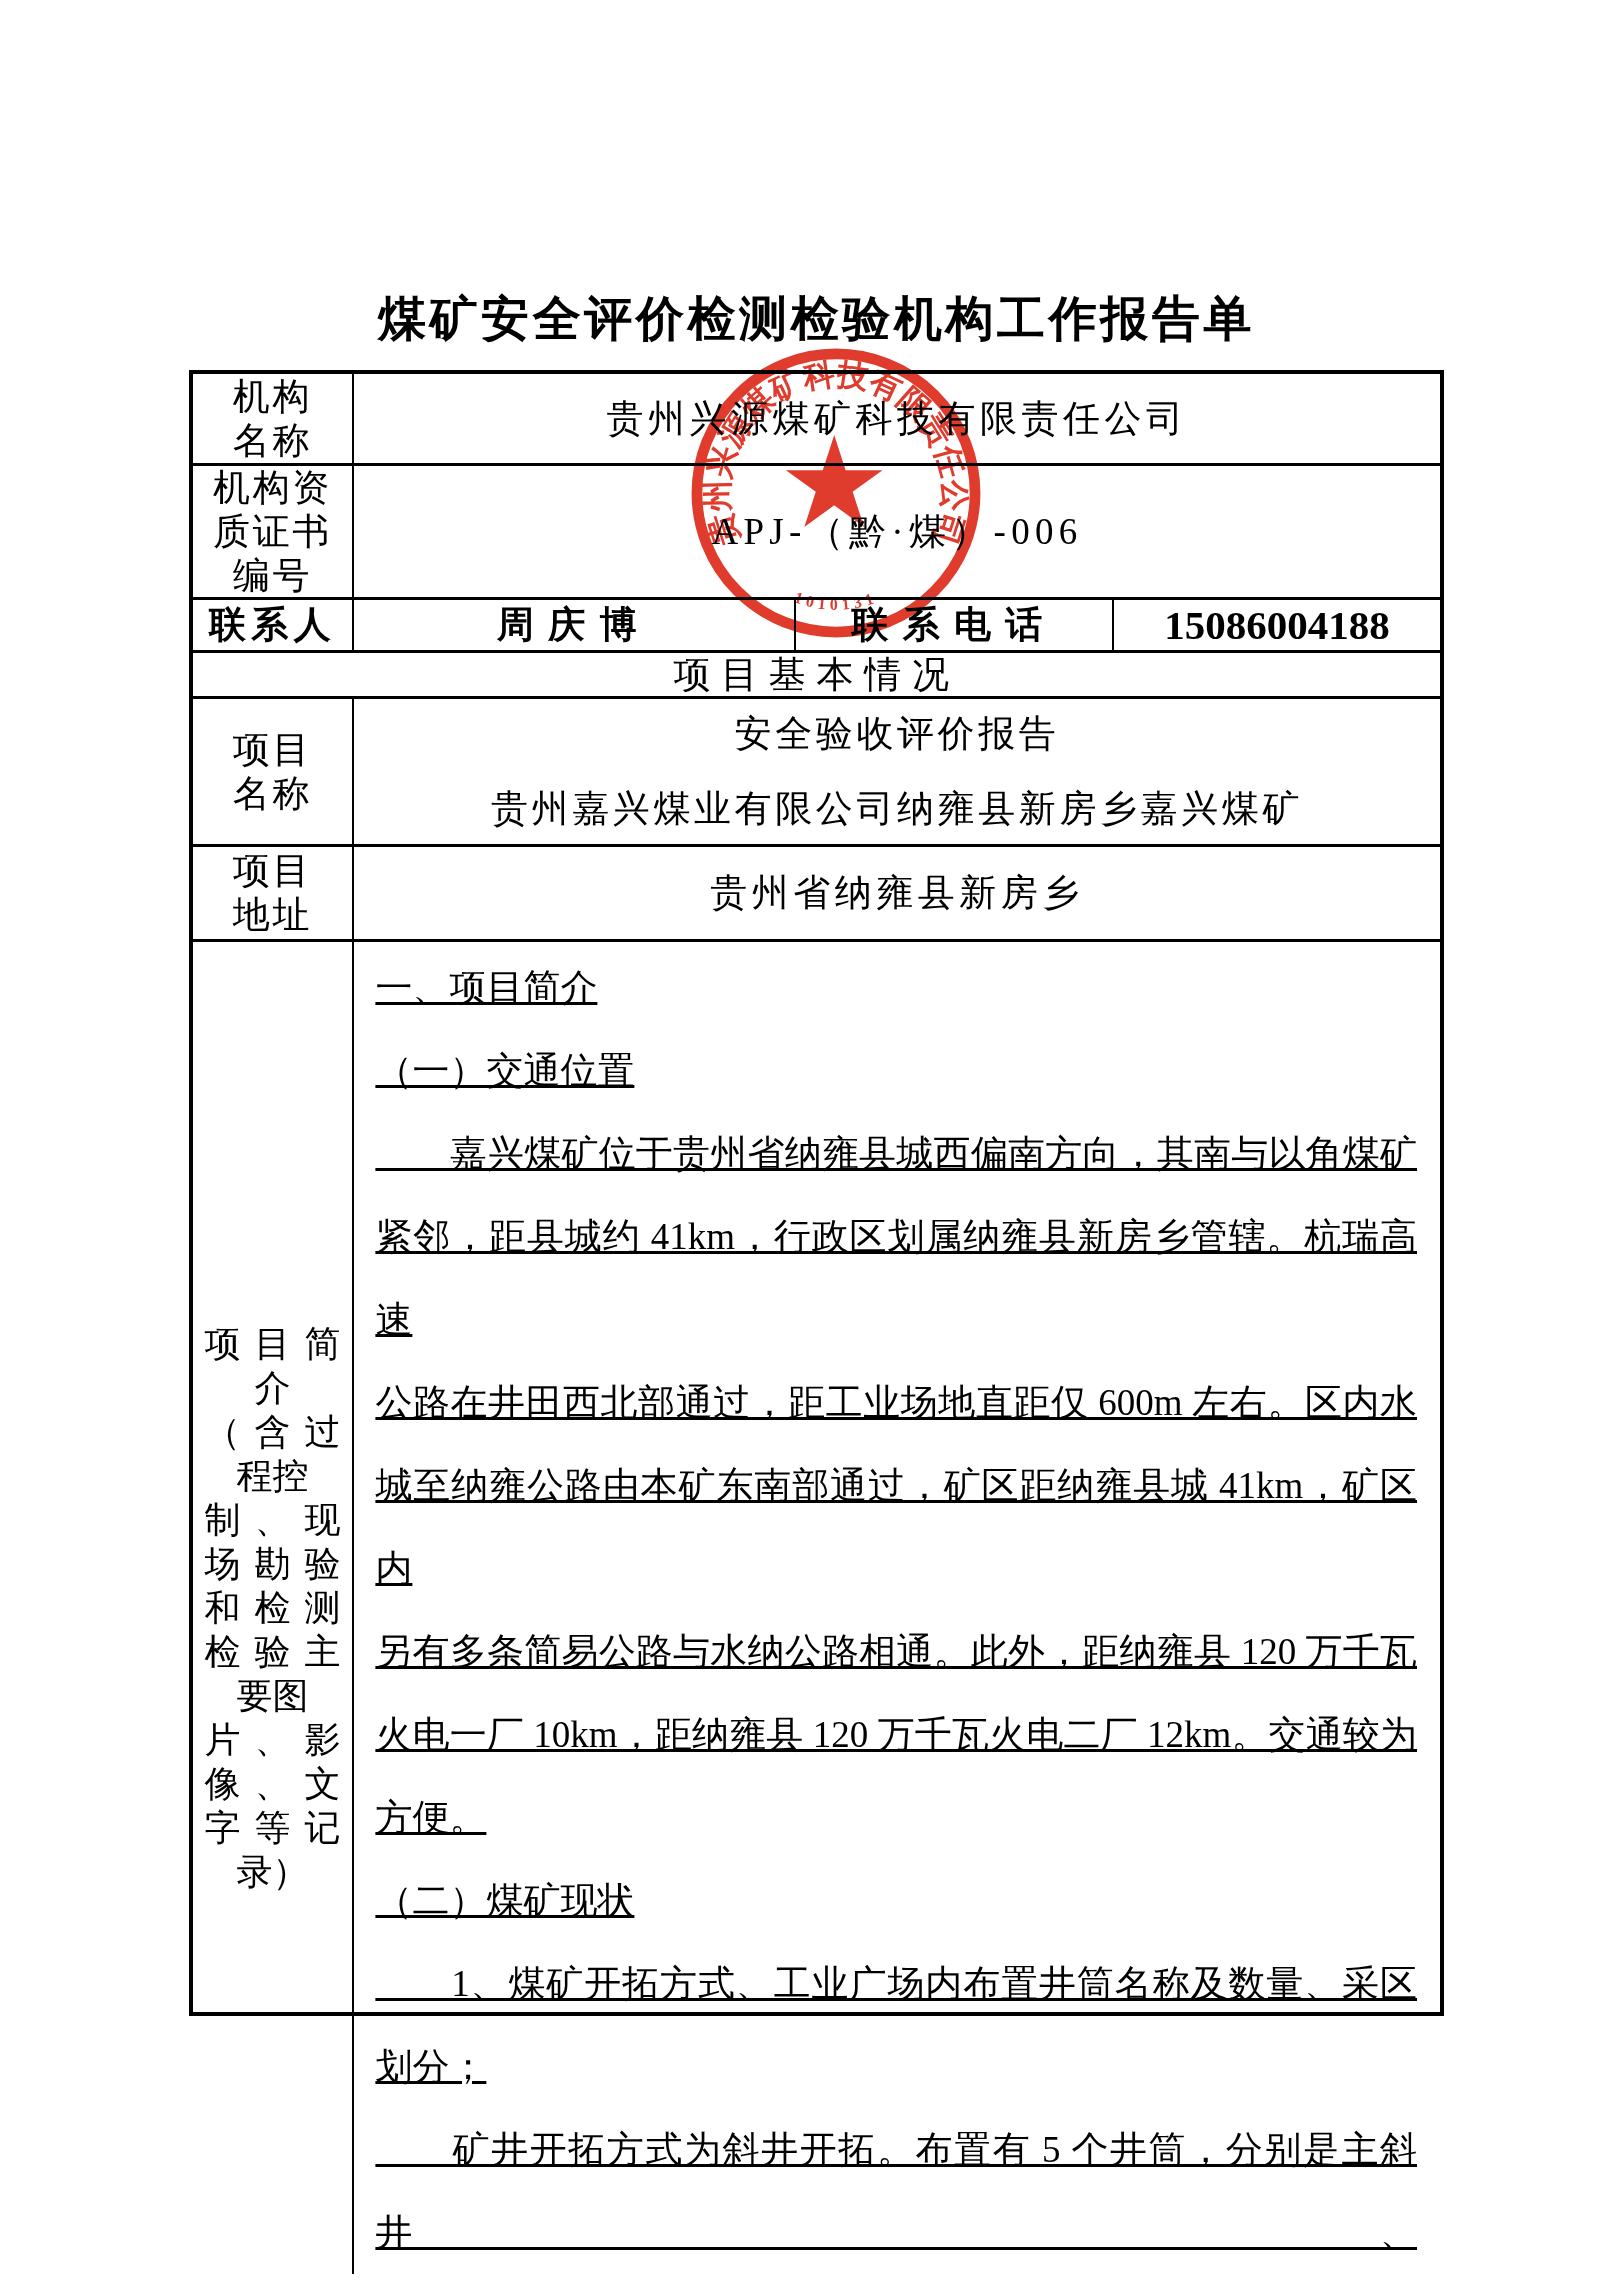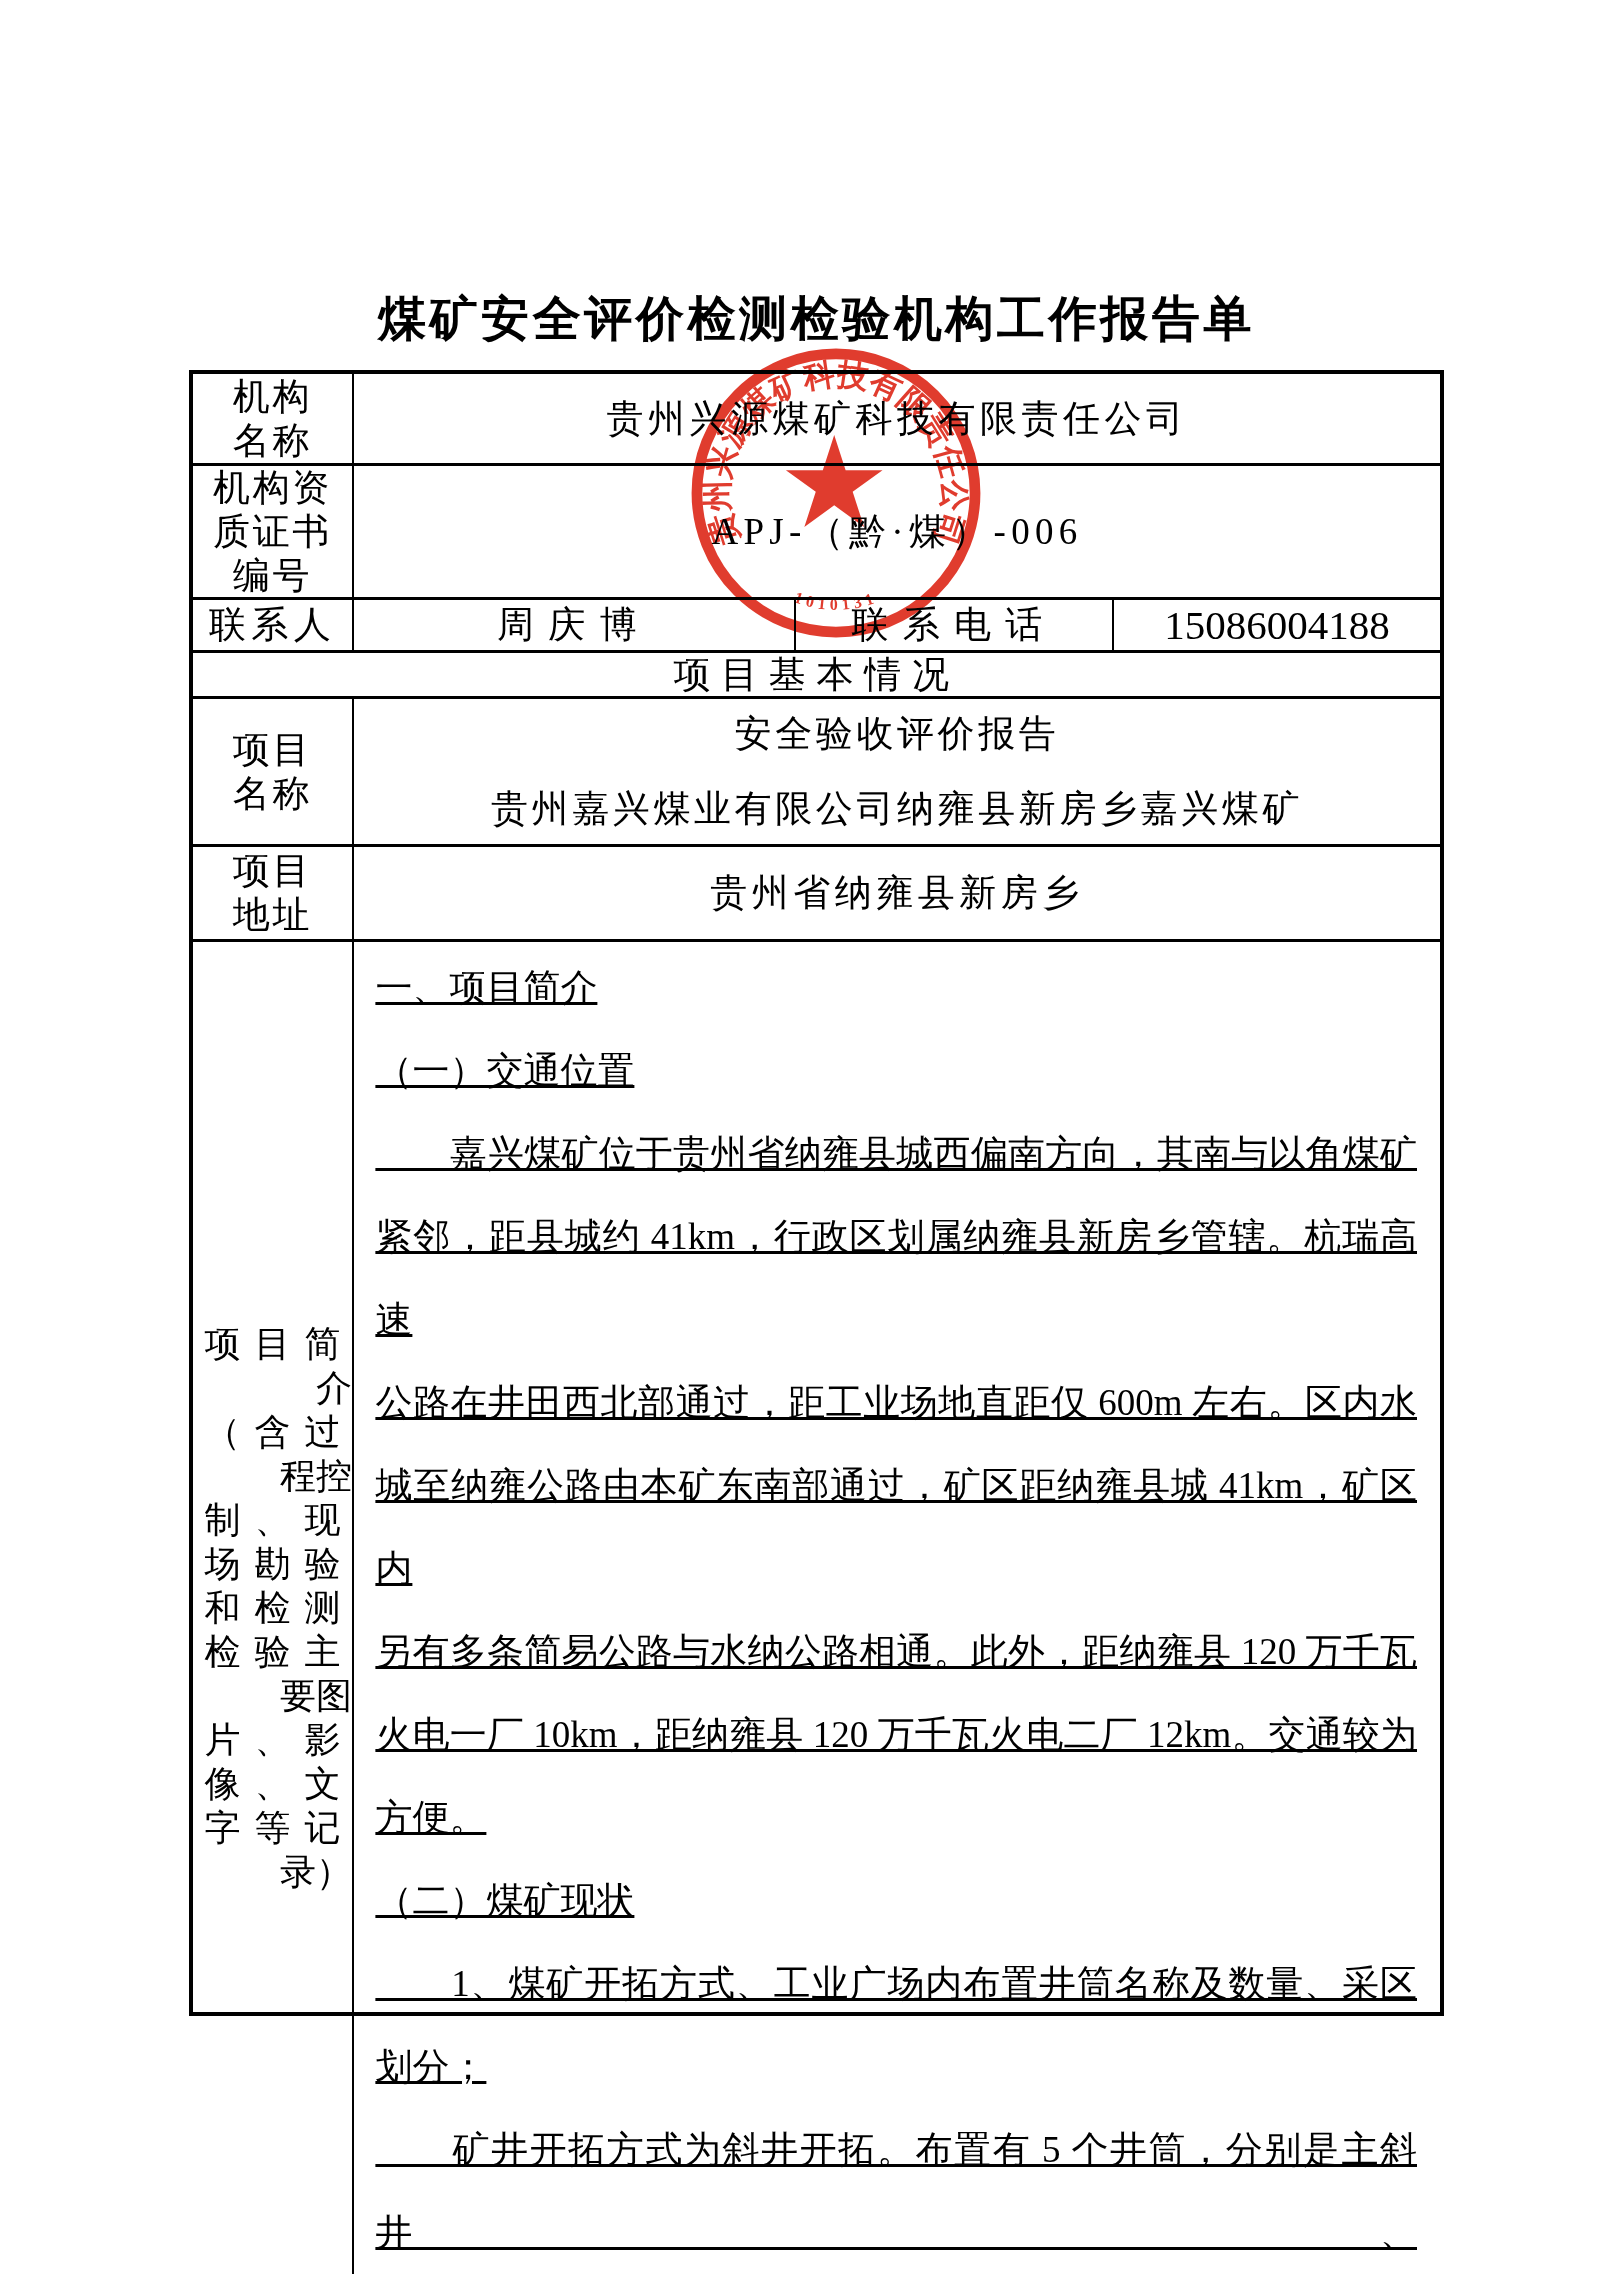--- a/index.html
+++ b/index.html
@@ -12,27 +12,27 @@
     position:absolute; left:189px; top:287px; width:1255px; margin:0;
     text-align:center; font-size:48px; font-weight:bold; letter-spacing:3.6px;
   }
   .tbl {
     position:absolute; left:189px; top:370px; width:1255px; height:1646px;
     border:4.5px solid #000; box-sizing:border-box;
     display:flex; flex-direction:column;
   }
   .trow { display:flex; border-bottom:3.6px solid #000; box-sizing:border-box; flex:0 0 auto; }
   .trow:last-child { border-bottom:none; flex:1 1 auto; }
-  .r1 { height:92px; } .r2 { height:134px; } .r3 { height:53px; }
+  .r1 { height:92px; } .r2 { height:134px; } .r3 { height:53px;font-weight:bold; }
   .r4 { height:46px; } .r5 { height:148px; } .r6 { height:95px; }
 
   .lab {
     width:161px; flex:0 0 161px; border-right:2.7px solid #000; box-sizing:border-box;
     display:flex; flex-direction:column; justify-content:center; align-items:center;
-    font-size:37px; line-height:44px; letter-spacing:2.7px; text-align:right;
+    font-size:37px; line-height:44px; letter-spacing:2.7px; text-align:center;
   }
   .val {
     flex:1 1 auto; display:flex; align-items:center; justify-content:center;
     font-size:37px; text-align:center;
   }
   .val.col { flex-direction:column; }
   .val.col .lline { line-height:52px; margin:11.6px 0; letter-spacing:3.6px; }
   .sp5 { letter-spacing:4.5px; }
   .sp6 { letter-spacing:5.3px; }
 

